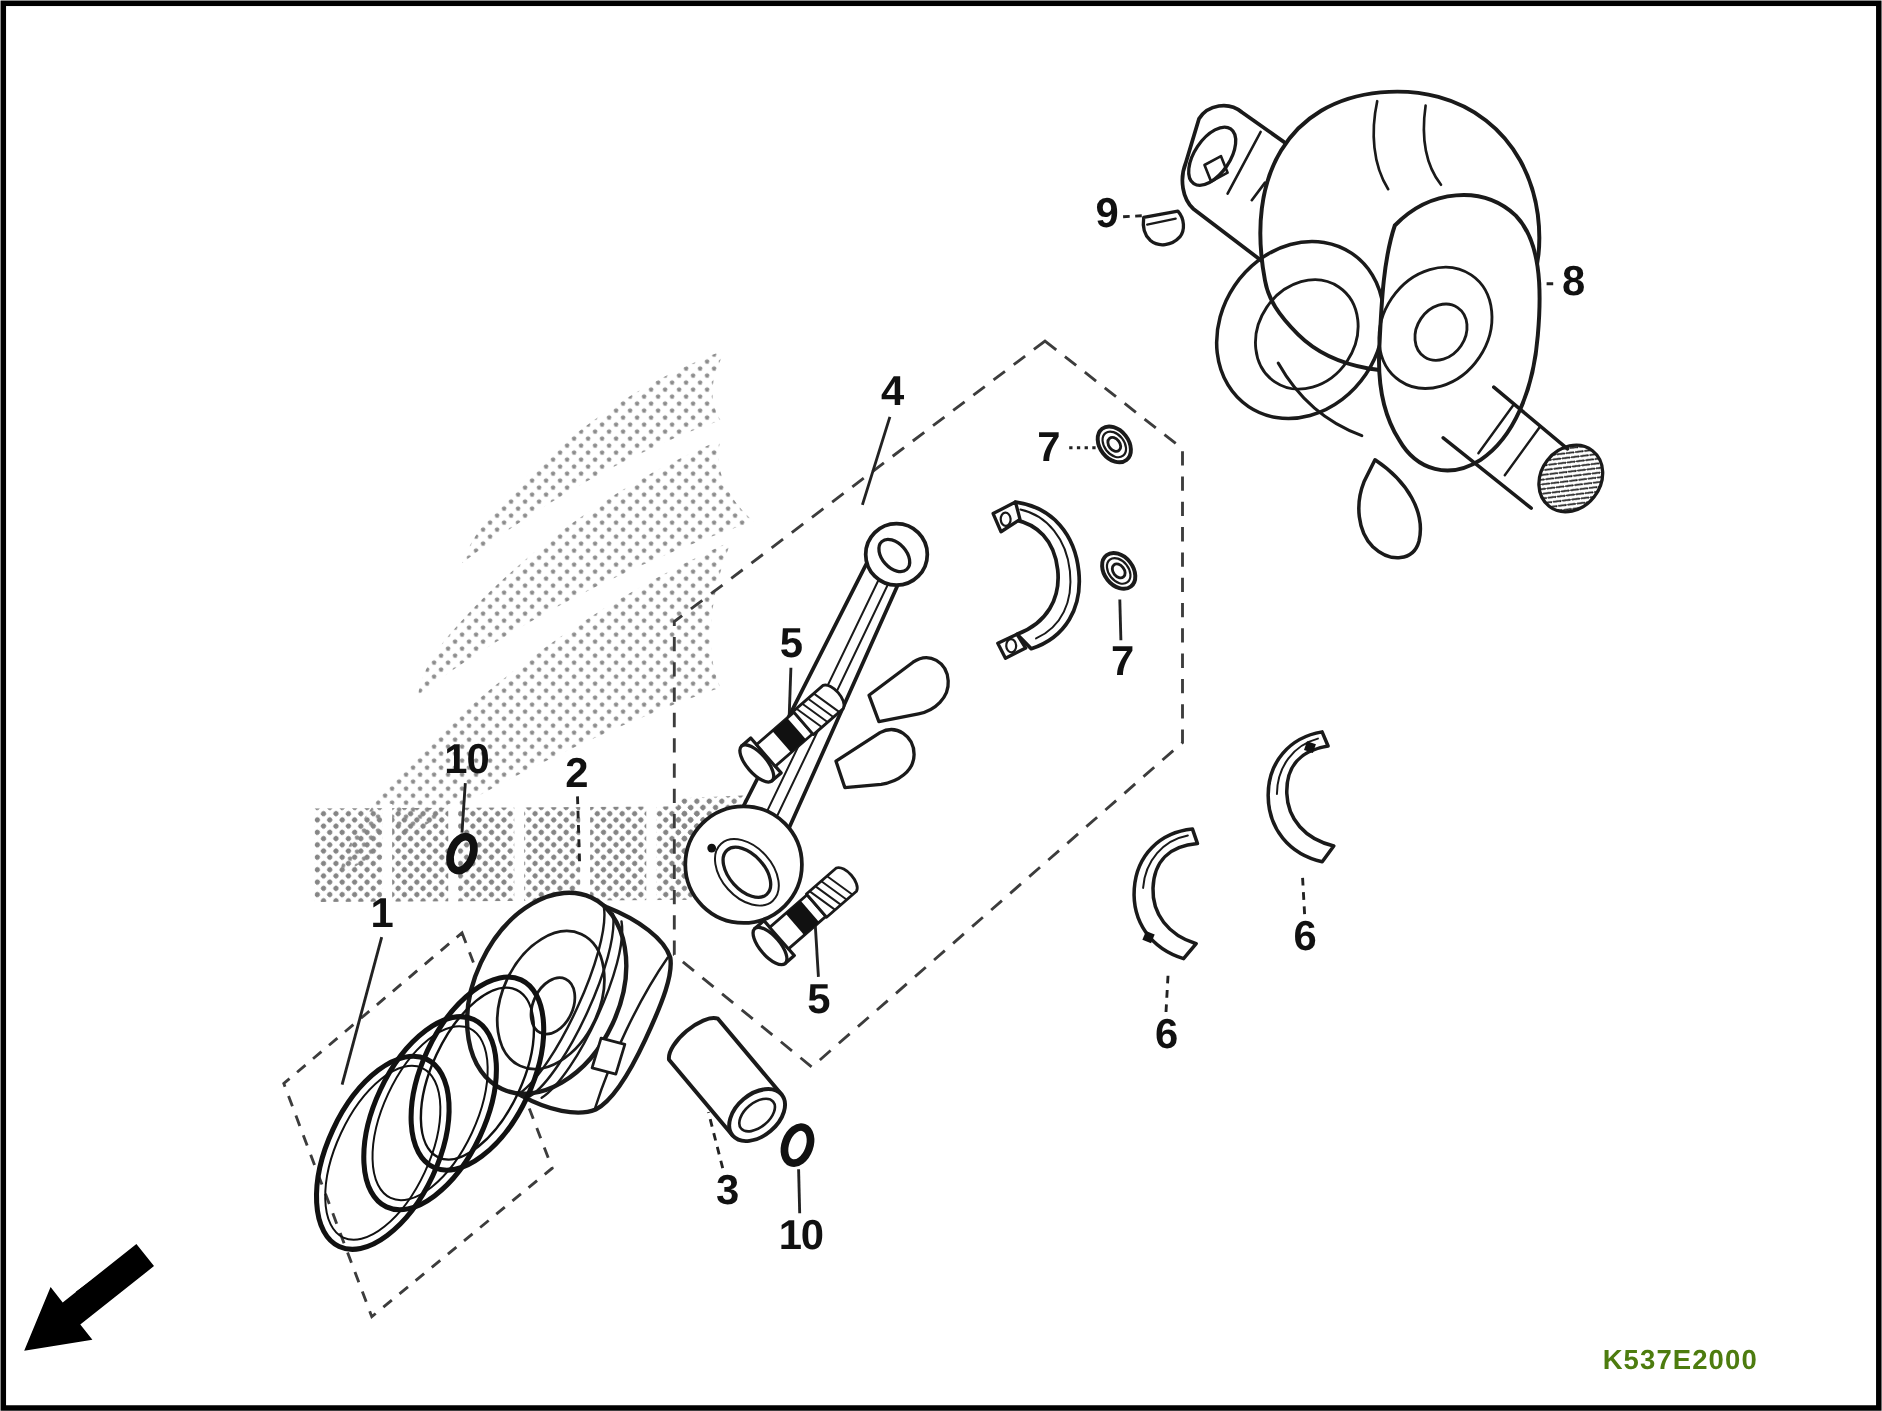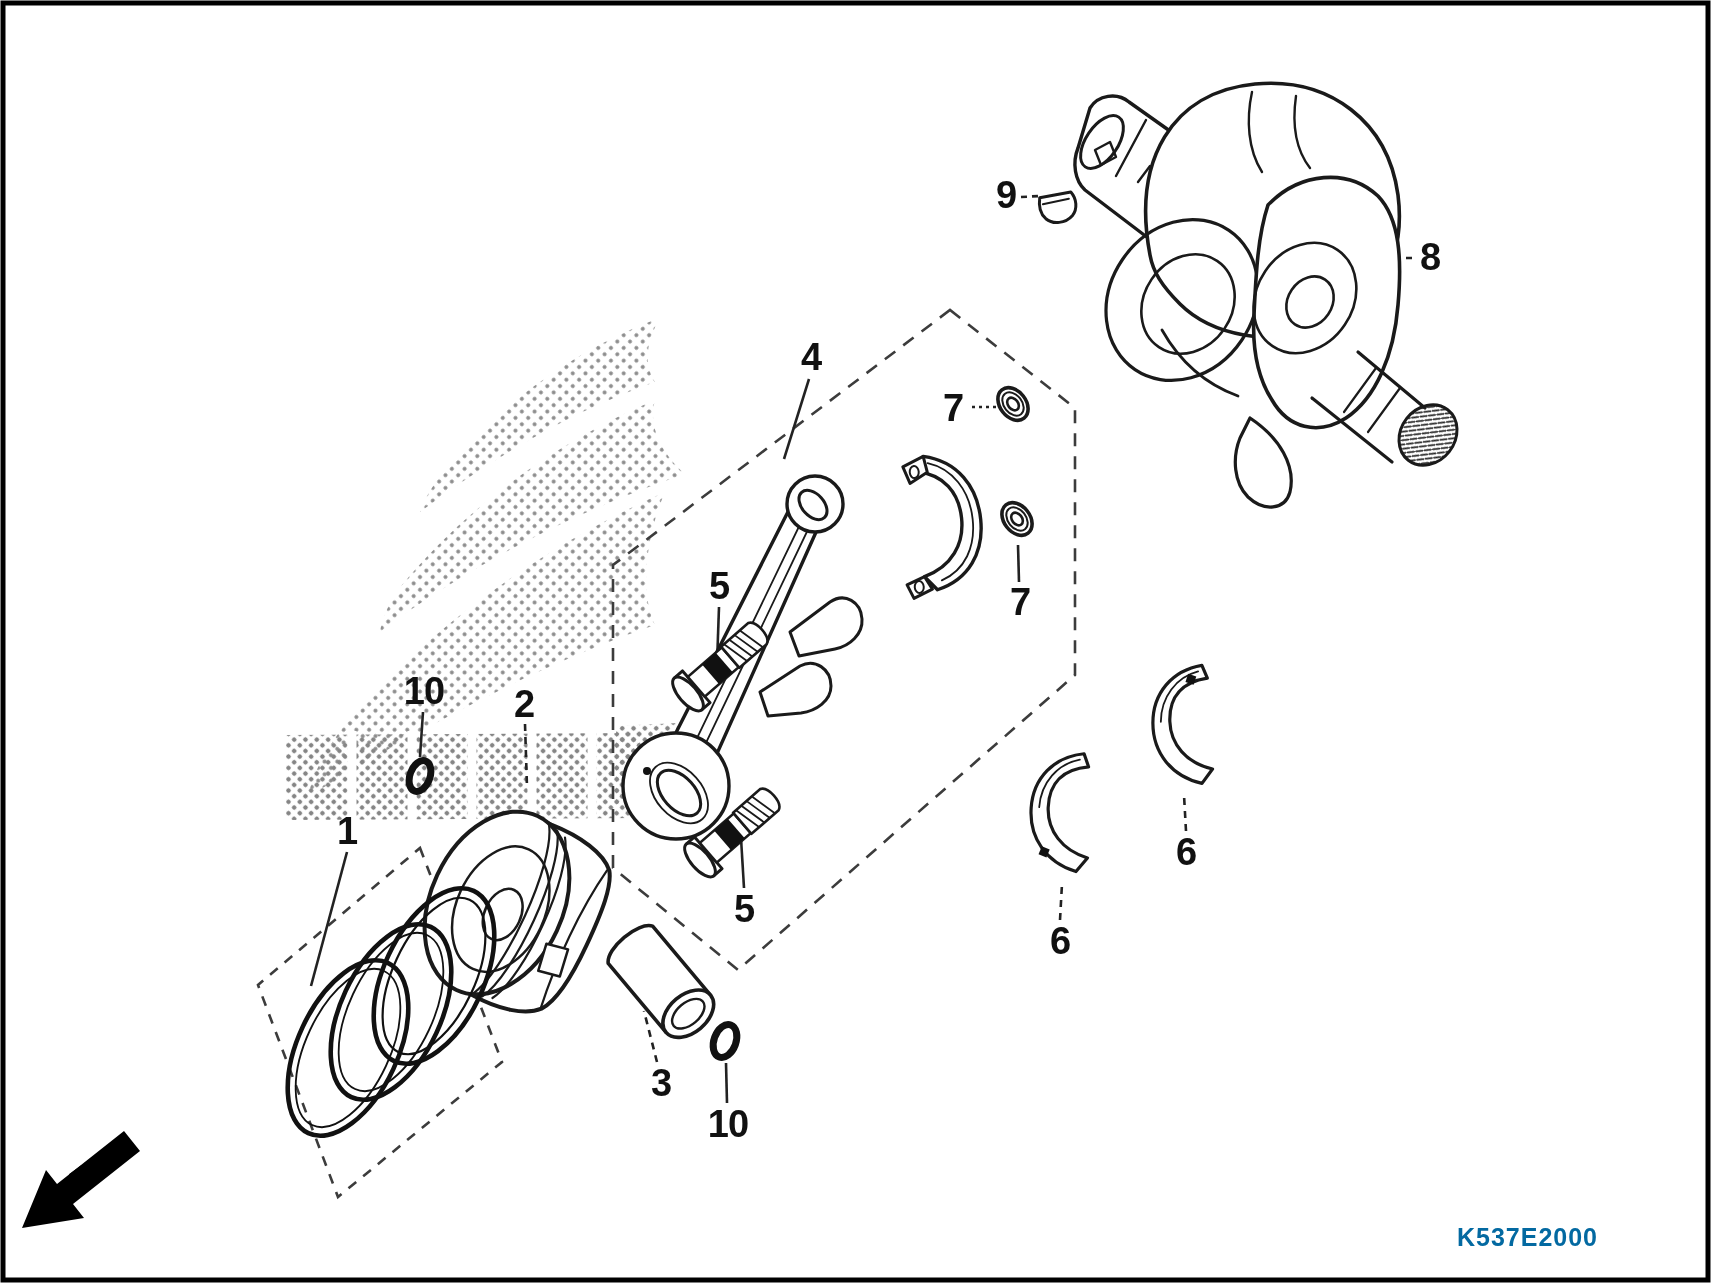--- a/index.html
+++ b/index.html
@@ -37,21 +37,21 @@
   .fr-label{
     position:absolute;left:94px;top:1170px;
     transform:translate(-50%,-50%) rotate(-36deg);
     font:700 31px "Liberation Sans",sans-serif;
     color:#000;
   }
   .diagram-code{
     position:absolute;left:1598px;top:1237px;
     transform:translate(-100%,-50%);
     font:700 25px "Liberation Sans",sans-serif;
-    color:#0369a1;letter-spacing:1px;
+    color:#4d7c0f;letter-spacing:1px;
   }
 </style>
 </head>
 <body>
 
 <div class="diagram-frame">
 
   <svg class="artwork" width="1711" height="1283" viewBox="0 0 1711 1283">
     <defs>
       <pattern id="dotsA" width="9" height="9" patternUnits="userSpaceOnUse" patternTransform="rotate(45)">

